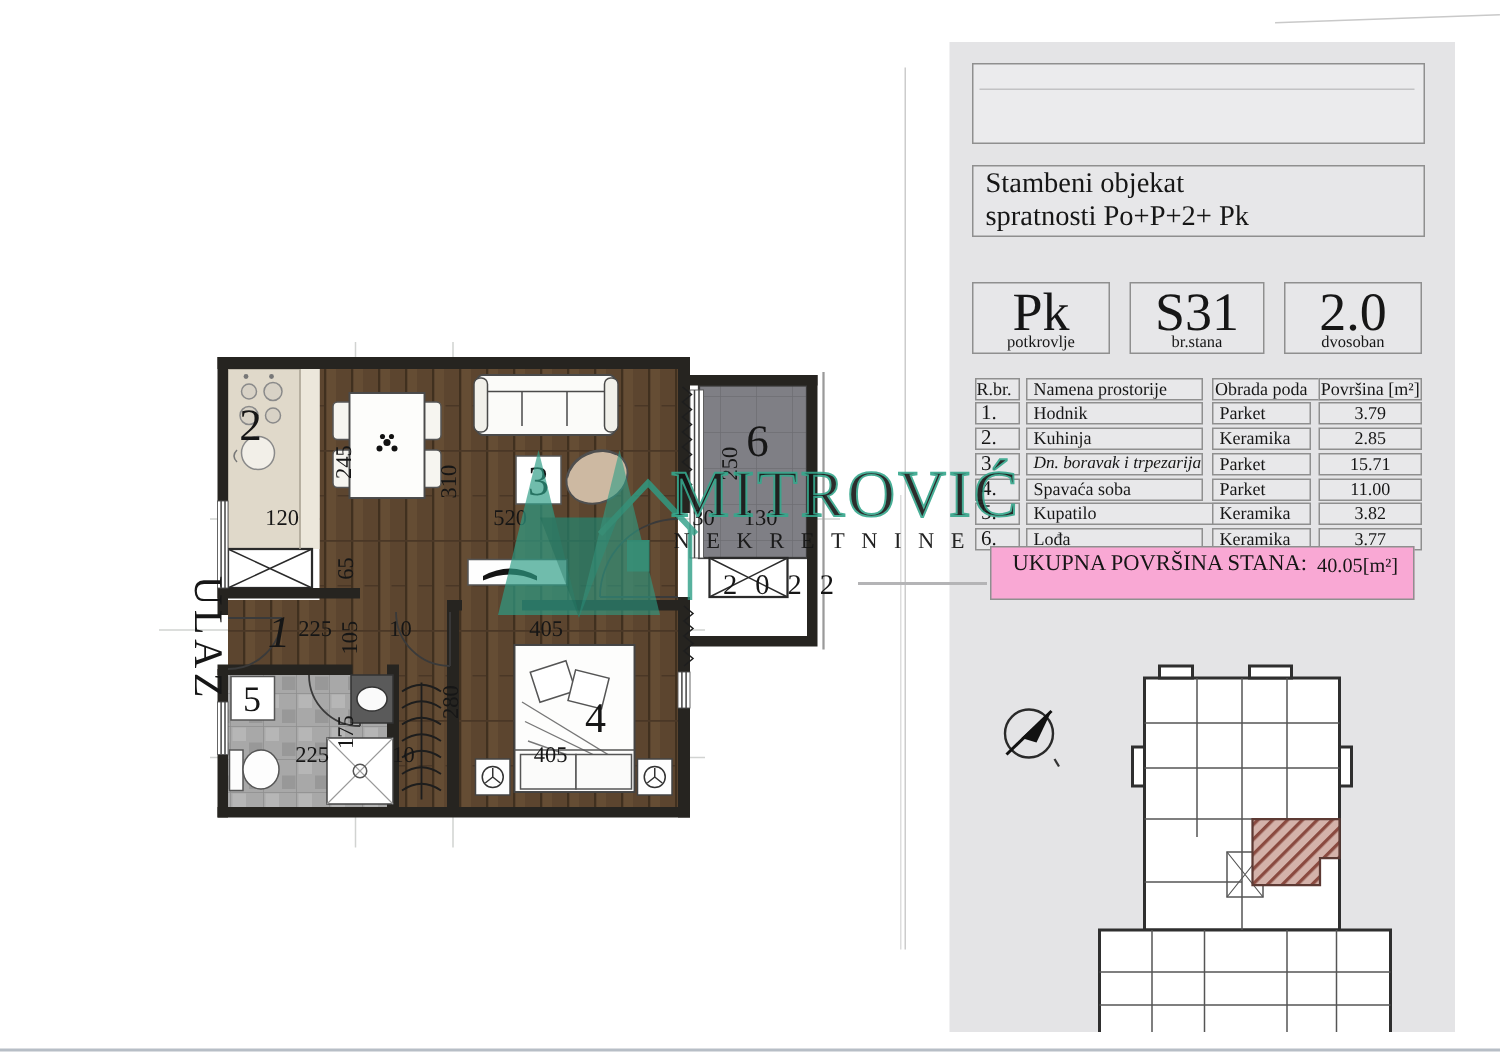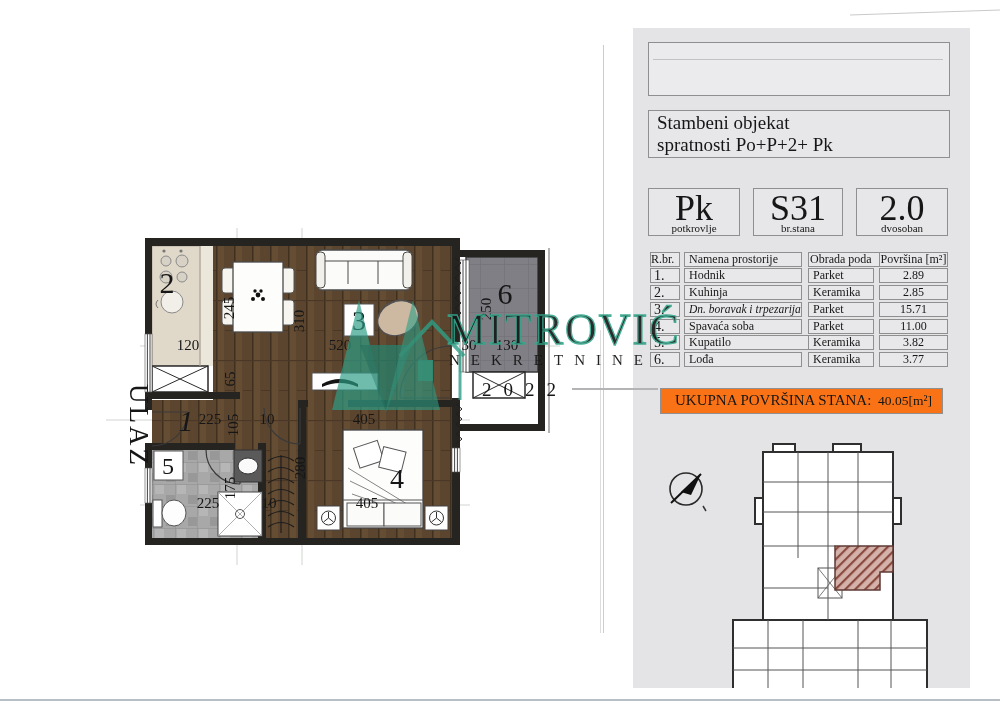--- a/index.html
+++ b/index.html
@@ -15,21 +15,21 @@
   .badge{top:160px;height:48px;background:#e7e7e9;text-align:center;}
   .badge .val{font-size:36px;line-height:38px;}
   .badge .lbl{font-size:11px;line-height:10px;margin-top:-4px;}
   .cell{position:absolute;border:1px solid #8f8f8f;box-sizing:border-box;height:15px;
         font-size:12px;line-height:13px;background:#e8e8ea;overflow:hidden;white-space:nowrap;}
   .cnum{font-size:14px;padding-left:3px;}
   .cname{padding-left:4px;}
   .cfloor{padding-left:4px;}
   .carea{text-align:center;}
   .chead{font-size:12px;}
-  .totalBox{left:27px;top:360px;width:283px;height:26px;background:#f97316;font-size:15px;line-height:20px;}
+  .totalBox{left:27px;top:336px;width:283px;height:36px;background:#f9a8d4;font-size:15px;line-height:20px;}
   .totalBox .tl{position:absolute;left:14px;top:1px;}
   .totalBox .tv{position:absolute;right:10px;top:2px;font-size:13.5px;}
   .pozTitle{position:absolute;left:0;top:378px;width:100%;text-align:center;
             font-size:22px;letter-spacing:1px;}
   .miniWrap{position:absolute;left:0;top:0;width:337px;height:660px;overflow:hidden;}
   .sepline{position:absolute;left:603px;top:45px;width:1px;height:588px;background:#cccccc;z-index:1;}
   .sepline2{position:absolute;left:600px;top:330px;width:1px;height:303px;background:#dddddd;z-index:1;}
   .botline{position:absolute;left:0;top:699px;width:1000px;height:2px;background:#b7bec6;z-index:3;}
   .topline{position:absolute;left:850px;top:12px;width:150px;height:1px;background:#c9c9c9;
            transform:rotate(-2deg);z-index:3;}
@@ -290,21 +290,21 @@
 
     <div>
       <div class="cell chead" style="left:17px;top:224px;width:30px;">R.br.</div>
       <div class="cell chead" style="left:51px;top:224px;width:118px;padding-left:4px;">Namena prostorije</div>
       <div class="cell chead" style="left:175px;top:224px;width:78px;padding-left:1px;">Obrada poda</div>
       <div class="cell chead carea" style="left:246px;top:224px;width:69px;">Površina [m²]</div>
 
       <div class="cell cnum" style="left:17px;top:240px;width:30px;">1.</div>
       <div class="cell cname" style="left:51px;top:240px;width:118px;">Hodnik</div>
       <div class="cell cfloor" style="left:175px;top:240px;width:66px;">Parket</div>
-      <div class="cell carea" style="left:246px;top:240px;width:69px;">2.89</div>
+      <div class="cell carea" style="left:246px;top:240px;width:69px;">3.79</div>
 
       <div class="cell cnum" style="left:17px;top:257px;width:30px;">2.</div>
       <div class="cell cname" style="left:51px;top:257px;width:118px;">Kuhinja</div>
       <div class="cell cfloor" style="left:175px;top:257px;width:66px;">Keramika</div>
       <div class="cell carea" style="left:246px;top:257px;width:69px;">2.85</div>
 
       <div class="cell cnum" style="left:17px;top:274px;width:30px;">3.</div>
       <div class="cell cname" style="left:51px;top:274px;width:118px;font-size:11.5px;font-style:italic;">Dn. boravak i trpezarija</div>
       <div class="cell cfloor" style="left:175px;top:274px;width:66px;">Parket</div>
       <div class="cell carea" style="left:246px;top:274px;width:69px;">15.71</div>

